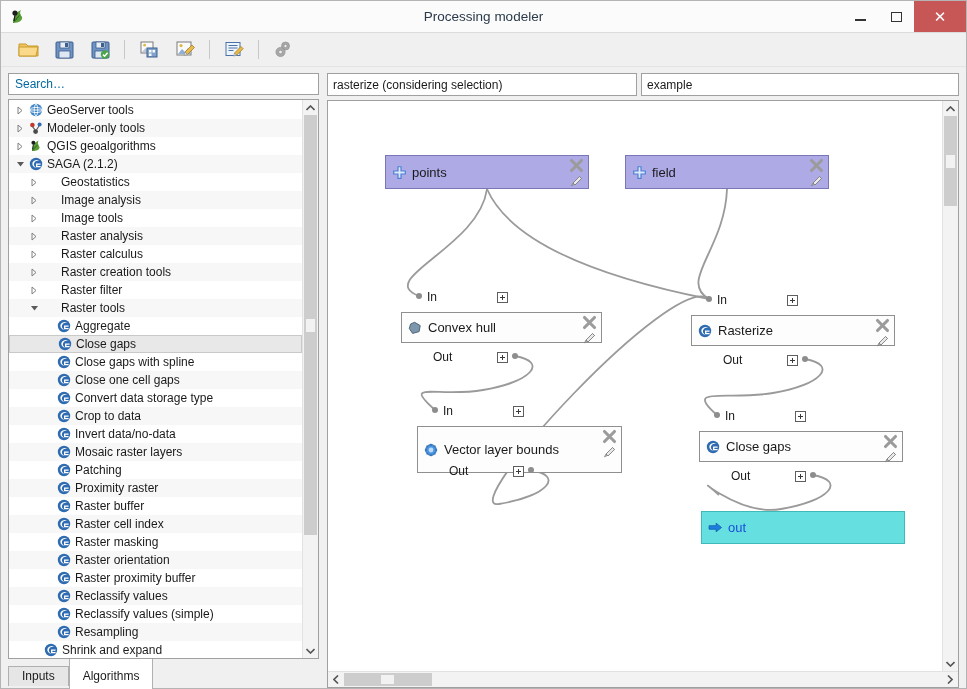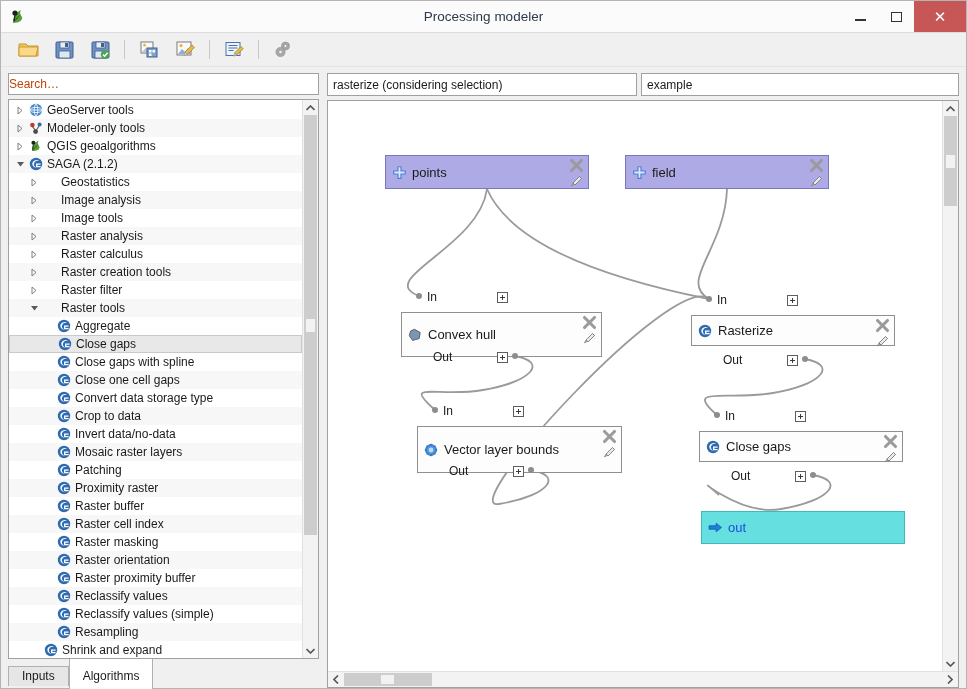--- a/index.html
+++ b/index.html
@@ -56,22 +56,22 @@
 
   
   .main{flex:1;display:flex;padding:6px 7px 0 7px;box-sizing:border-box;min-height:0;}
 
   
   .left{width:311px;flex:0 0 311px;display:flex;flex-direction:column;min-height:0;}
   .search{
     height:22px;flex:0 0 22px;
     background:#fff;border:1px solid #a0a0a0;
     box-sizing:border-box;
-    display:flex;align-items:center;padding-left:0;
-    font-size:12px;color:#c2410c;
+    display:flex;align-items:center;padding-left:6px;
+    font-size:12px;color:#0369a1;
     margin-bottom:4px;
   }
   .treewrap{
     flex:1;min-height:0;
     background:#fff;border:1px solid #a0a0a0;
     box-sizing:border-box;
     display:flex;position:relative;overflow:hidden;
   }
   .tree{flex:1;overflow:hidden;padding-top:1px;}
   .trow{
@@ -676,21 +676,21 @@
                   <span class="xico"><svg width="15" height="15" viewBox="0 0 15 15">
                       <path d="M2.5 2.5 L12.5 12.5 M12.5 2.5 L2.5 12.5" stroke="#9b9b9b" stroke-width="3.1" stroke-linecap="round"></path>
                     </svg></span>
                   <span class="pencil"><svg width="15" height="15" viewBox="0 0 15 15">
                       <path d="M4 11 L10.5 4.5 L12.5 6.5 L6 13 Z" fill="#e9e9e9" stroke="#7d7d7d" stroke-width="0.9"></path>
                       <path d="M4 11 L2.5 13.8 L5.4 12.4 Z" fill="#c7c7c7" stroke="#7d7d7d" stroke-width="0.8"></path>
                       <path d="M10.5 4.5 L12.5 6.5" stroke="#7d7d7d" stroke-width="0.9"></path>
                     </svg></span>
                 </div>
               </div>
-              <div class="node-box alg" style="left: 73px; top: 211px; width: 201px; height: 45px;">
+              <div class="node-box alg" style="left: 73px; top: 211px; width: 201px; height: 31px;">
                 <span class="node-ico">
                   <svg width="14" height="14" viewBox="0 0 14 14">
                     <path d="M6.6 1.3 L12.2 4.6 L11.1 10.6 L4.6 12.4 L1.3 7.6 L2.6 3 Z" fill="#7e96ab" stroke="#4e6578" stroke-width="1"></path>
                   </svg>
                 </span>
                 <span class="node-txt">Convex hull</span>
                 <div class="node-tools">
                   <span class="xico"><svg width="15" height="15" viewBox="0 0 15 15">
                       <path d="M2.5 2.5 L12.5 12.5 M12.5 2.5 L2.5 12.5" stroke="#9b9b9b" stroke-width="3.1" stroke-linecap="round"></path>
                     </svg></span>

